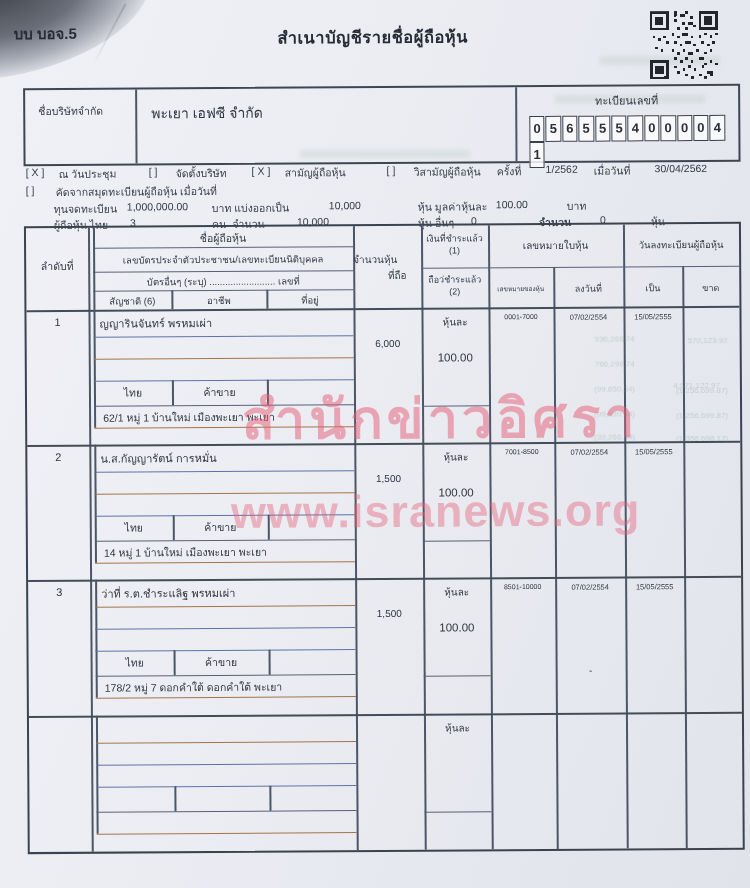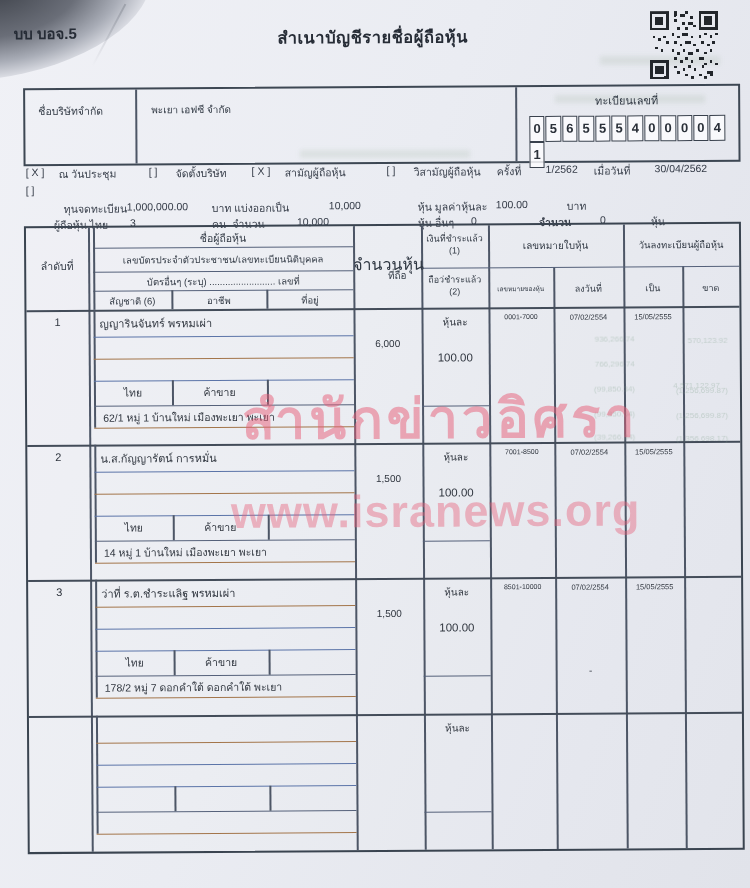--- a/index.html
+++ b/index.html
@@ -120,21 +120,21 @@
         <rect x="20" y="24" width="1" height="1"></rect>
           <rect x="22" y="23" width="1" height="1"></rect>
           <rect x="9" y="1" width="1" height="1" transform="rotate(8 9 1)"></rect>
       </g>
     </svg>
 
     <div class="abs hbox" style="left:25px;top:86px;width:713px;height:74px;">
       <div class="vl" style="left:110px;top:0;height:74px;"></div>
       <div class="vl" style="left:490px;top:0;height:74px;"></div>
       <div class="abs hdr" style="left:13px;top:13px;">ชื่อบริษัทจำกัด</div>
-      <div class="abs hdr" style="left:126px;top:13px;font-size:10px;">พะเยา เอฟซี จำกัด</div>
+      <div class="abs hdr" style="left:126px;top:13px;font-size:14px;">พะเยา เอฟซี จำกัด</div>
       <div class="abs hdr ctr" style="left:490px;top:5px;width:223px;font-size:11px;">ทะเบียนเลขที่</div>
       <div class="abs" style="left:504px;top:29px;width:205px;">
         <div class="digitbox">0</div>
         <div class="digitbox">5</div>
         <div class="digitbox">6</div>
         <div class="digitbox">5</div>
         <div class="digitbox">5</div>
         <div class="digitbox">5</div>
         <div class="digitbox">4</div>
         <div class="digitbox">0</div>
@@ -156,24 +156,25 @@
       <span class="abs iline" style="left:388px;">[    ]</span>
       <span class="abs iline" style="left:415px;">วิสามัญผู้ถือหุ้น</span>
       <span class="abs iline" style="left:498px;">ครั้งที่</span>
       <span class="abs iline" style="left:547px;">1/2562</span>
       <span class="abs iline" style="left:595px;">เมื่อวันที่</span>
       <span class="abs iline" style="left:656px;">30/04/2562</span>
     </div>
 
     <div class="abs" style="left:0;top:182px;width:750px;height:14px;">
       <span class="abs iline" style="left:27px;">[    ]</span>
+      <span class="abs iline" style="left:57px;">คัดจากสมุดทะเบียนผู้ถือหุ้น เมื่อวันที่</span>
     </div>
 
     <div class="abs" style="left:0;top:199px;width:750px;height:14px;">
-      <span class="abs iline" style="left:55px;margin-left:10px;">ทุนจดทะเบียน</span>
+      <span class="abs iline" style="left:55px;">ทุนจดทะเบียน</span>
       <span class="abs iline" style="left:128px;">1,000,000.00</span>
       <span class="abs iline" style="left:213px;">บาท แบ่งออกเป็น</span>
       <span class="abs iline" style="left:330px;">10,000</span>
       <span class="abs iline" style="left:419px;">หุ้น มูลค่าหุ้นละ</span>
       <span class="abs iline" style="left:497px;">100.00</span>
       <span class="abs iline" style="left:568px;">บาท</span>
     </div>
 
     <div class="abs" style="left:0;top:215px;width:750px;height:14px;">
       <span class="abs iline" style="left:55px;">ผู้ถือหุ้น ไทย</span>
@@ -206,21 +207,21 @@
       <div class="vl" style="left:145px;top:63px;height:19px;"></div>
       <div class="vl" style="left:240px;top:63px;height:19px;"></div>
 
       <div class="abs hdr ctr" style="left:0;top:30px;width:62px;">ลำดับที่</div>
       <div class="abs hdr ctr" style="left:67px;top:3px;width:260px;">ชื่อผู้ถือหุ้น</div>
       <div class="abs hdr small ctr" style="left:67px;top:25px;width:260px;">เลขบัตรประจำตัวประชาชน/เลขทะเบียนนิติบุคคล</div>
       <div class="abs hdr small ctr" style="left:67px;top:47px;width:260px;">บัตรอื่นๆ (ระบุ) ......................... เลขที่</div>
       <div class="abs hdr small ctr" style="left:67px;top:66px;width:78px;">สัญชาติ  (6)</div>
       <div class="abs hdr small ctr" style="left:145px;top:66px;width:95px;">อาชีพ</div>
       <div class="abs hdr small ctr" style="left:240px;top:66px;width:87px;">ที่อยู่</div>
-      <div class="abs hdr ctr" style="left:327px;top:26px;width:44px;font-size:16px;">จำนวนหุ้น</div>
+      <div class="abs hdr ctr" style="left:327px;top:26px;width:44px;font-size:10px;">จำนวนหุ้น</div>
       <div class="abs hdr ctr" style="left:327px;top:42px;width:88px;font-size:10px;">ที่ถือ</div>
       <div class="abs hdr ctr" style="left:395px;top:6px;width:67px;font-size:9px;">เงินที่ชำระแล้ว</div>
       <div class="abs hdr ctr" style="left:395px;top:20px;width:67px;font-size:9px;">(1)</div>
       <div class="abs hdr ctr" style="left:395px;top:47px;width:67px;font-size:9px;">ถือว่ชำระแล้ว</div>
       <div class="abs hdr ctr" style="left:395px;top:61px;width:67px;font-size:9px;">(2)</div>
       <div class="abs hdr ctr" style="left:462px;top:13px;width:135px;font-size:10px;">เลขหมายใบหุ้น</div>
       <div class="abs hdr ctr" style="left:462px;top:59px;width:65px;font-size:6.5px;">เลขหมายของหุ้น</div>
       <div class="abs hdr ctr" style="left:527px;top:57px;width:70px;font-size:9px;">ลงวันที่</div>
       <div class="abs hdr ctr" style="left:597px;top:13px;width:116px;font-size:9.5px;">วันลงทะเบียนผู้ถือหุ้น</div>
       <div class="abs hdr ctr" style="left:597px;top:57px;width:59px;font-size:9px;">เป็น</div>

